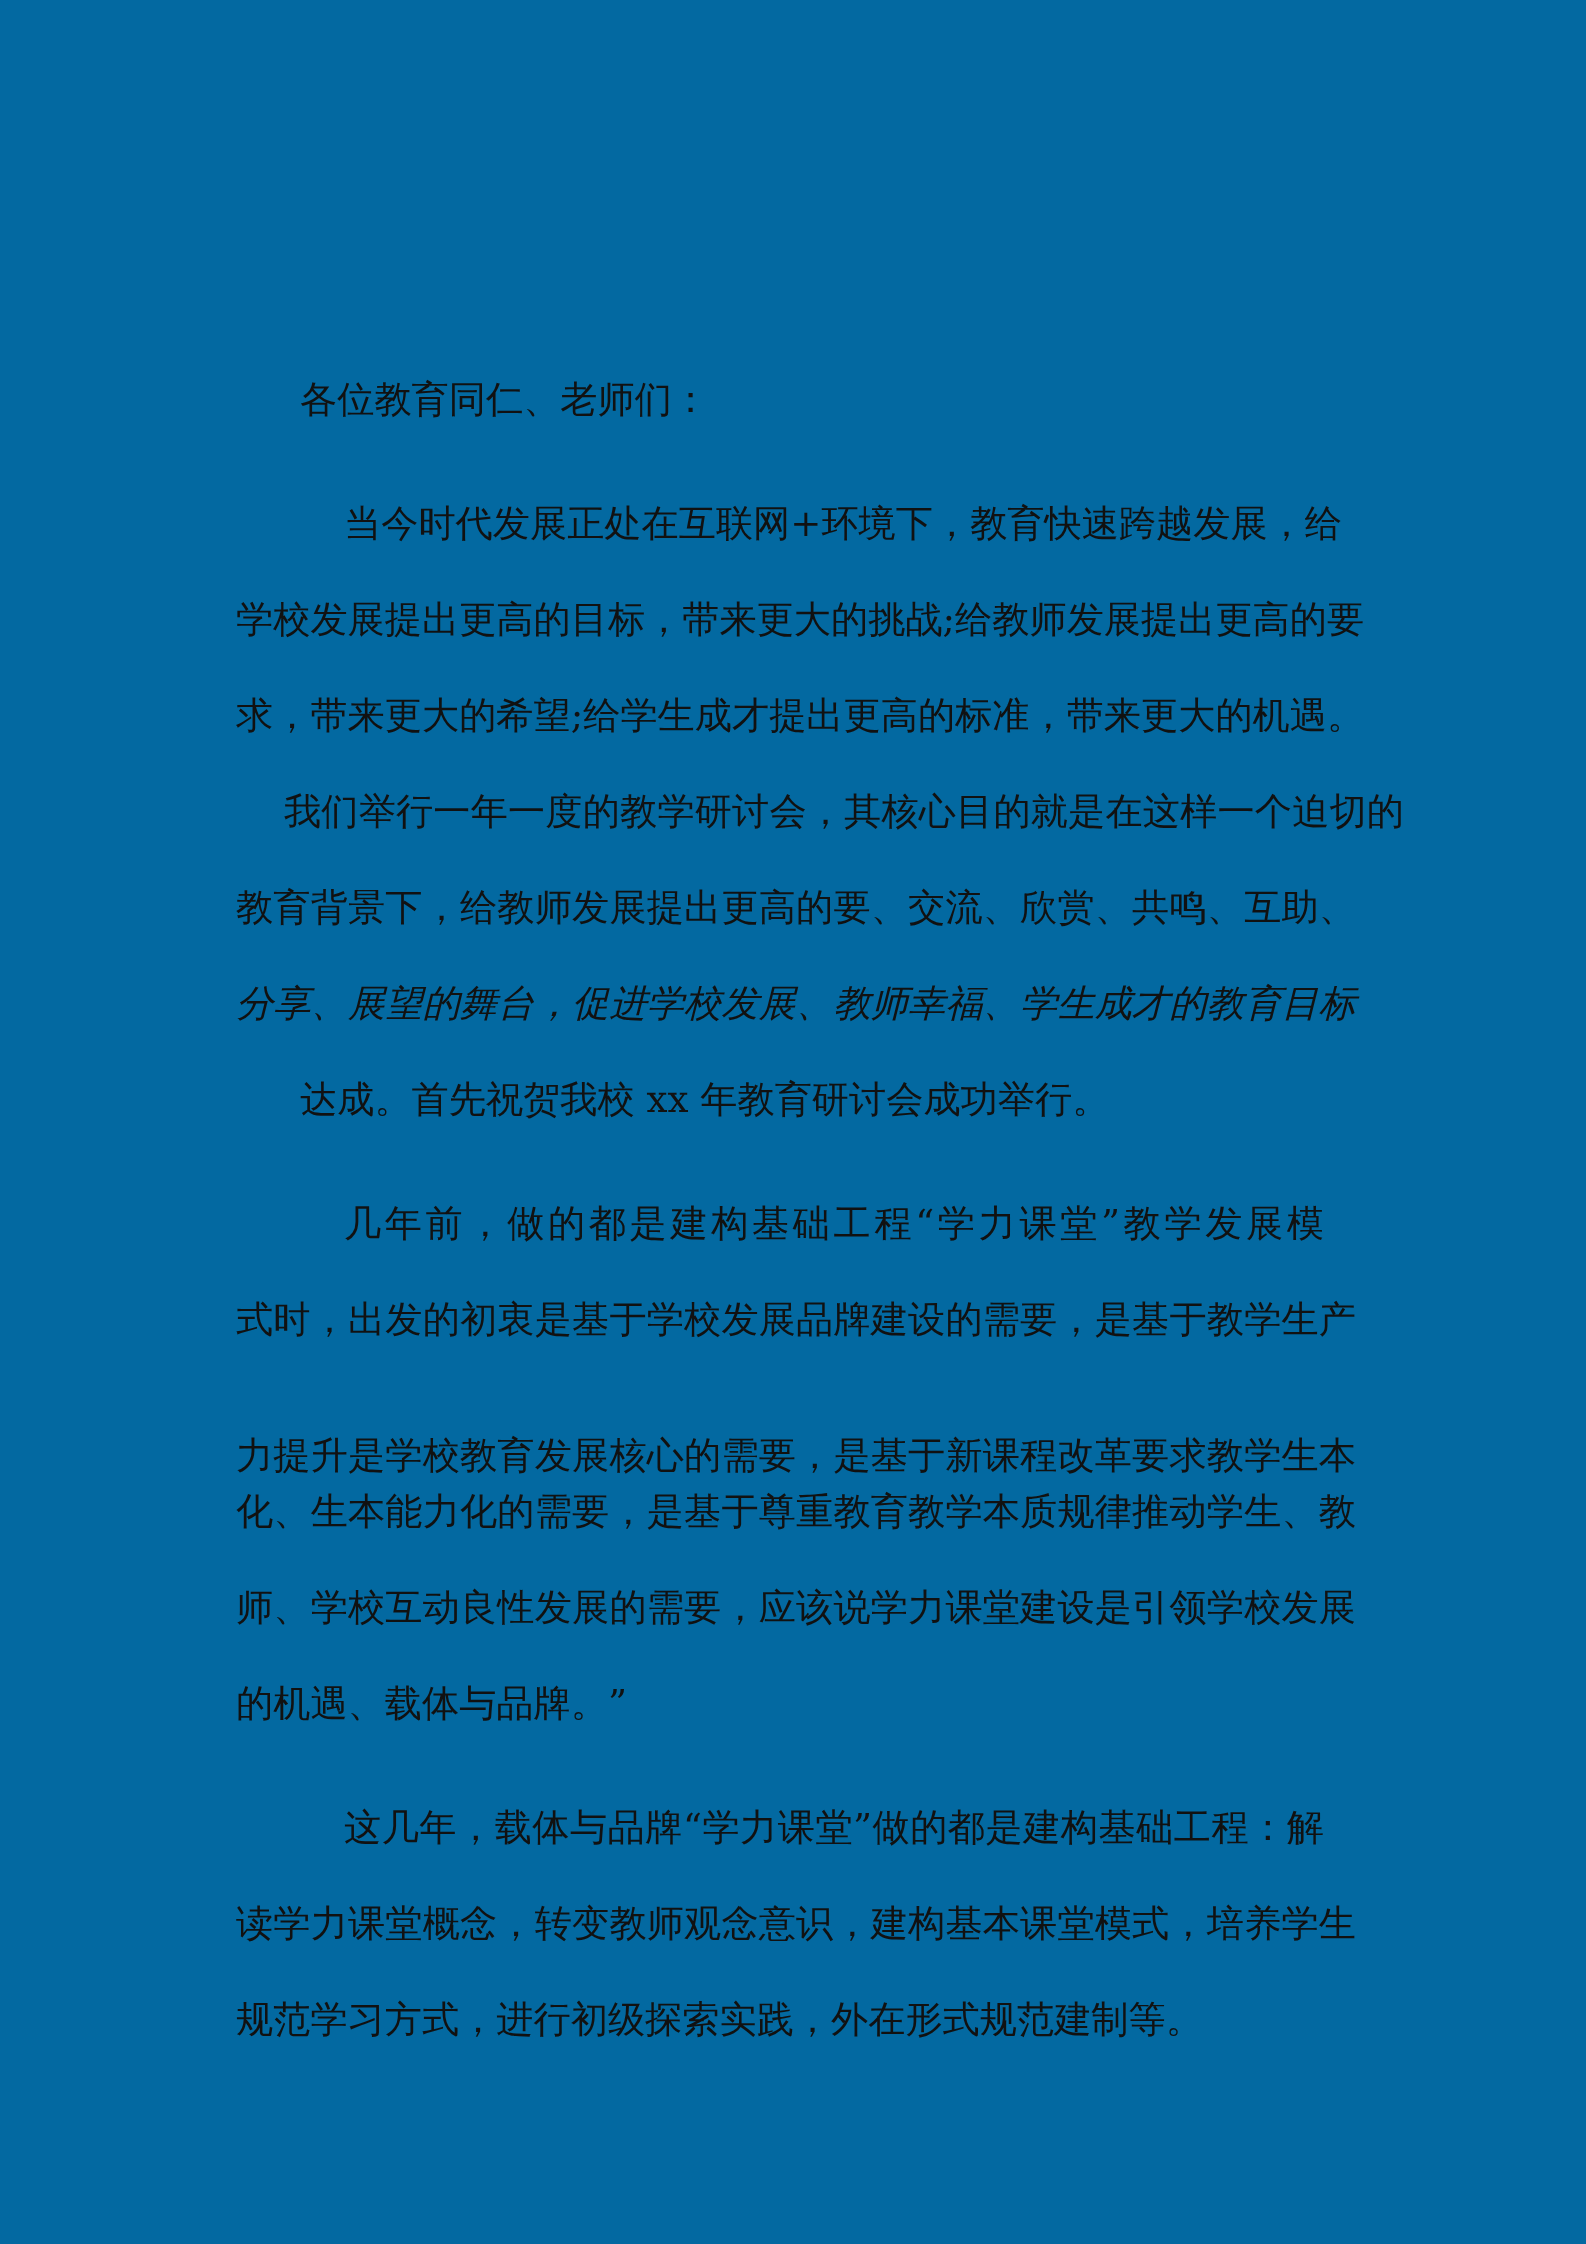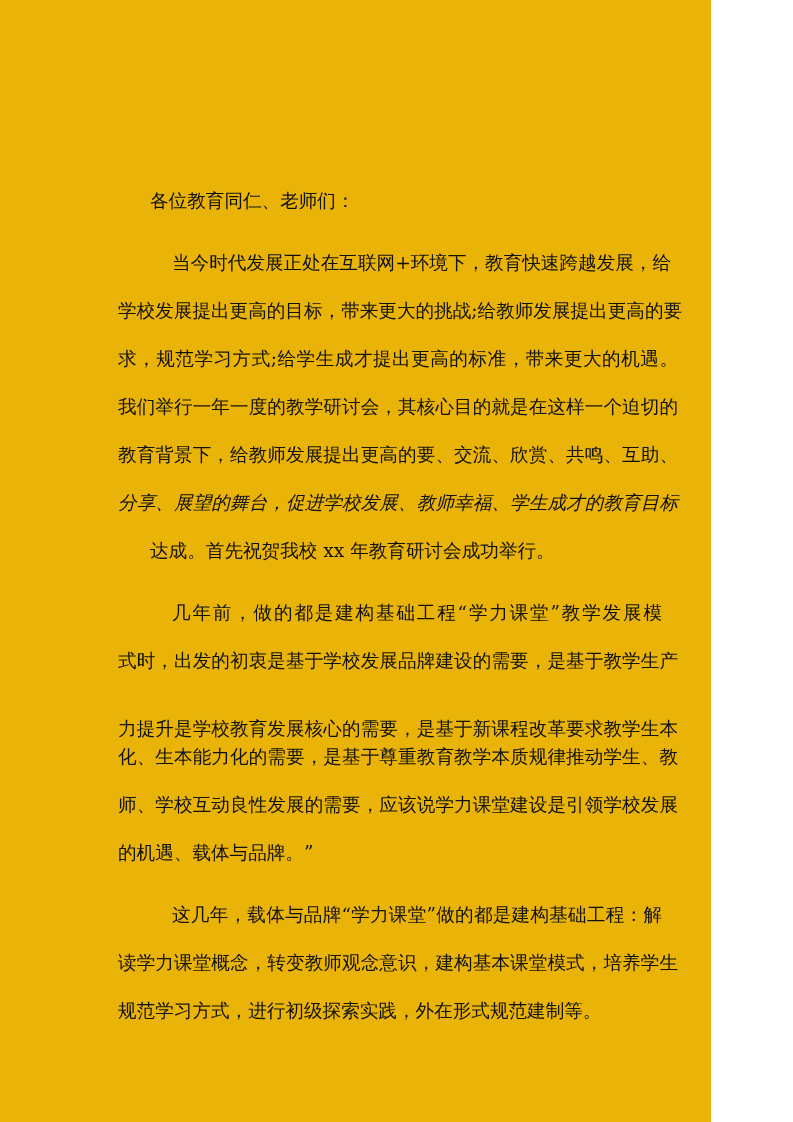--- a/index.html
+++ b/index.html
@@ -1,17 +1,17 @@
 <!DOCTYPE html>
 <html><head>
 <meta charset="utf-8">
 <style>
   html, body { margin: 0; padding: 0; background: #ffffff; }
   body { width: 793px; height: 1122px; position: relative; overflow: hidden; }
-  .page { position: absolute; left: 0; top: 0; width: 711px; height: 1122px; background: #eab308; }
+  .page { position: absolute; left: 0; top: 0; width: 793px; height: 1122px; background: #0369a1; }
   .line {
     position: absolute;
     left: 118px;
     width: 560px;
     height: 26px;
     line-height: 26px;
     font-family: "DejaVu Serif", "Liberation Serif", serif;
     font-size: 18.6px;
     color: #111;
     white-space: nowrap;
@@ -25,22 +25,22 @@
 </head>
 <body>
 
 <div class="page">
 
   <div class="line greeting" style="top:188px;">各位教育同仁、老师们：</div>
 
   <div>
     <div class="line indent" style="top:250px;">当今时代发展正处在互联网+环境下，教育快速跨越发展，给</div>
     <div class="line" style="top:298px;">学校发展提出更高的目标，带来更大的挑战;给教师发展提出更高的要</div>
-    <div class="line" style="top:346px;">求，规范学习方式;给学生成才提出更高的标准，带来更大的机遇。</div>
-    <div class="line" style="top:394px;">我们举行一年一度的教学研讨会，其核心目的就是在这样一个迫切的</div>
+    <div class="line" style="top:346px;">求，带来更大的希望;给学生成才提出更高的标准，带来更大的机遇。</div>
+    <div class="line" style="top:394px;margin-left:24px;">我们举行一年一度的教学研讨会，其核心目的就是在这样一个迫切的</div>
     <div class="line" style="top:442px;">教育背景下，给教师发展提出更高的要、交流、欣赏、共鸣、互助、</div>
     <div class="line" style="top:490px;font-style:italic;">分享、展望的舞台，促进学校发展、教师幸福、学生成才的教育目标</div>
     <div class="line last" style="top:538px;margin-left:32px;">达成。首先祝贺我校 xx 年教育研讨会成功举行。</div>
   </div>
 
   <div>
     <div class="line indent" style="top:600px;">几年前，做的都是建构基础工程“学力课堂”教学发展模</div>
     <div class="line" style="top:648px;">式时，出发的初衷是基于学校发展品牌建设的需要，是基于教学生产</div>
     <div class="line" style="top:696px;margin-top:20px;">力提升是学校教育发展核心的需要，是基于新课程改革要求教学生本</div>
     <div class="line" style="top:744px;">化、生本能力化的需要，是基于尊重教育教学本质规律推动学生、教</div>

